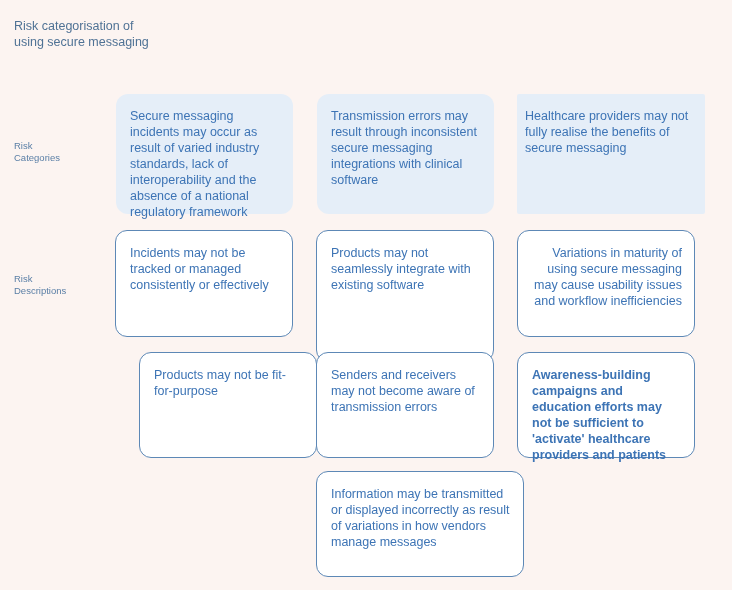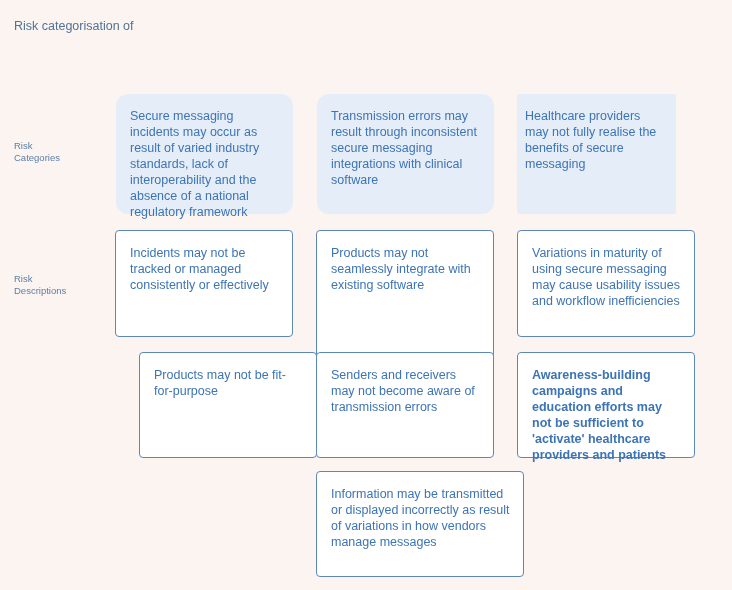--- a/index.html
+++ b/index.html
@@ -9,43 +9,44 @@
   }
   .fig-title { position:absolute; left:14px; top:18px; font-size:12.5px; line-height:16px; color:#4f7295; }
   .fig-title b { font-weight:bold; display:block; }
   .row-label { position:absolute; left:14px; font-size:9.5px; line-height:12px; color:#5a7fa6; width:70px; }
   .box {
     position:absolute; box-sizing:border-box; padding:14px 12px 10px 14px;
     font-size:12.5px; line-height:16px; color:#3d74b5;
   }
   .cat { background:#e5eef8; border-radius:12px; }
   .cat.square { border-radius:2px; }
-  .desc { background:#fff; border:1.3px solid #5d88b6; border-radius:4px; padding-top:14px; }
+  .desc { background:#fff; border:1.3px solid #5d88b6; border-radius:12px; padding-top:14px; }
 </style>
 </head>
 <body>
 
 <div class="fig-title">
   <div>Risk categorisation of</div>
+  <div>using secure messaging</div>
 </div>
 
 <div class="row-label" style="top:140px;">
   <div>Risk</div>
   <div>Categories</div>
 </div>
 <div class="row-label" style="top:273px;">
   <div>Risk</div>
   <div>Descriptions</div>
 </div>
 
 <div class="box cat" style="left:116px; top:94px; width:177px; height:120px;">Secure messaging incidents may occur as result of varied industry standards, lack of interoperability and the absence of a national regulatory framework</div>
 <div class="box cat" style="left:317px; top:94px; width:177px; height:120px;">Transmission errors may result through inconsistent secure messaging integrations with clinical software</div>
-<div class="box cat square" style="left:517px; top:94px; width:159px; height:120px;padding-left:8px;">Healthcare providers may not fully realise the benefits of secure messaging</div>
+<div class="box cat square" style="left:517px; top:94px; width:188px; height:120px;padding-left:8px;">Healthcare providers may not fully realise the benefits of secure messaging</div>
 
 <div class="box desc" style="left:115px; top:230px; width:178px; height:107px;">Incidents may not be tracked or managed consistently or effectively</div>
 <div class="box desc" style="left:115px; top:352px; width:178px; height:106px;margin-left:24px;">Products may not be fit-for-purpose</div>
 
 <div class="box desc" style="left:316px; top:230px; width:178px; height:132px;">Products may not seamlessly integrate with existing software</div>
 <div class="box desc" style="left:316px; top:352px; width:178px; height:106px;">Senders and receivers may not become aware of transmission errors</div>
 <div class="box desc" style="left:316px; top:471px; width:208px; height:106px;">Information may be transmitted or displayed incorrectly as result of variations in how vendors manage messages</div>
 
-<div class="box desc" style="left:517px; top:230px; width:178px; height:107px;">Variations in maturity of using secure messaging may cause usability issues and workflow inefficiencies</div>
+<div class="box desc" style="left:517px; top:230px; width:178px; height:107px;text-align:right;">Variations in maturity of using secure messaging may cause usability issues and workflow inefficiencies</div>
 <div class="box desc" style="left:517px; top:352px; width:178px; height:106px;font-weight:bold;">Awareness-building campaigns and education efforts may not be sufficient to 'activate' healthcare providers and patients</div>
 
 </body></html>

